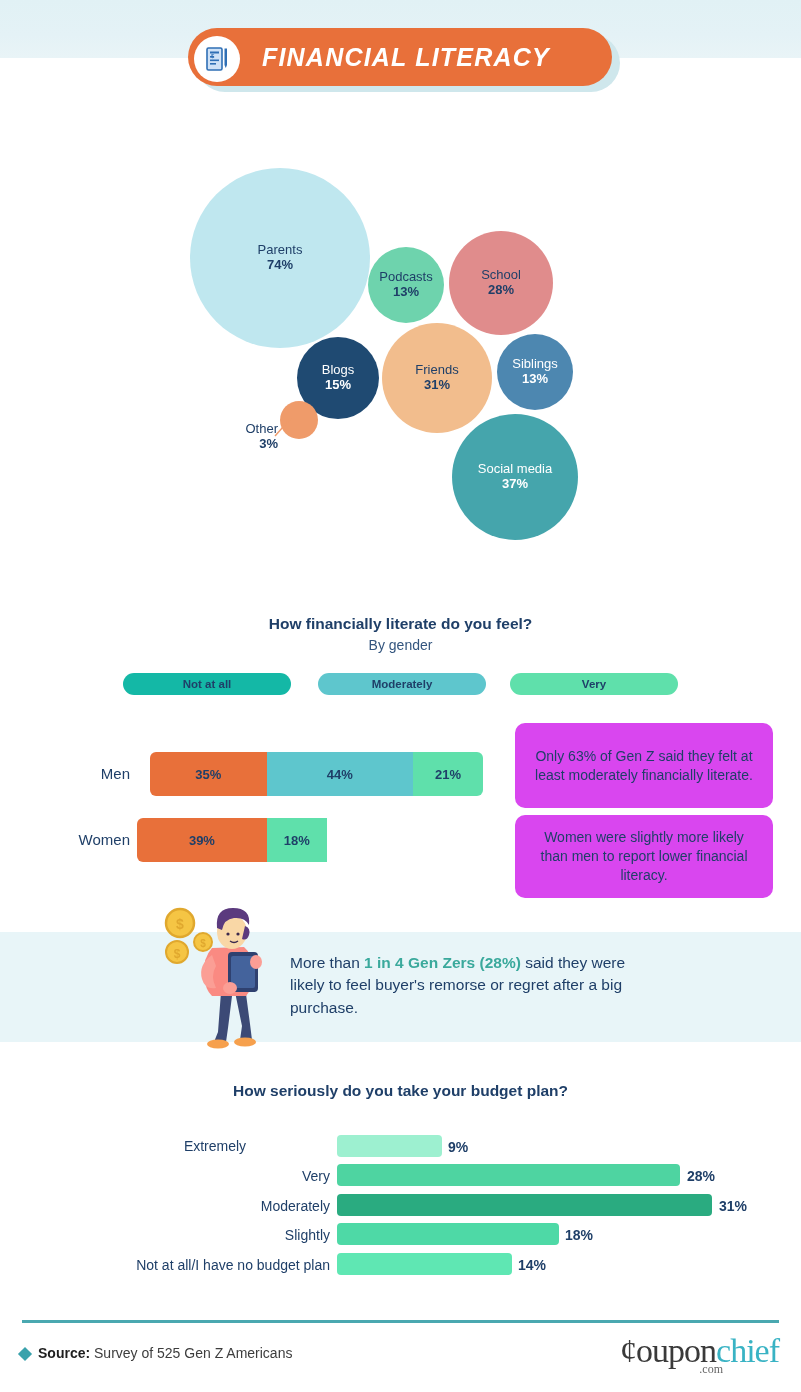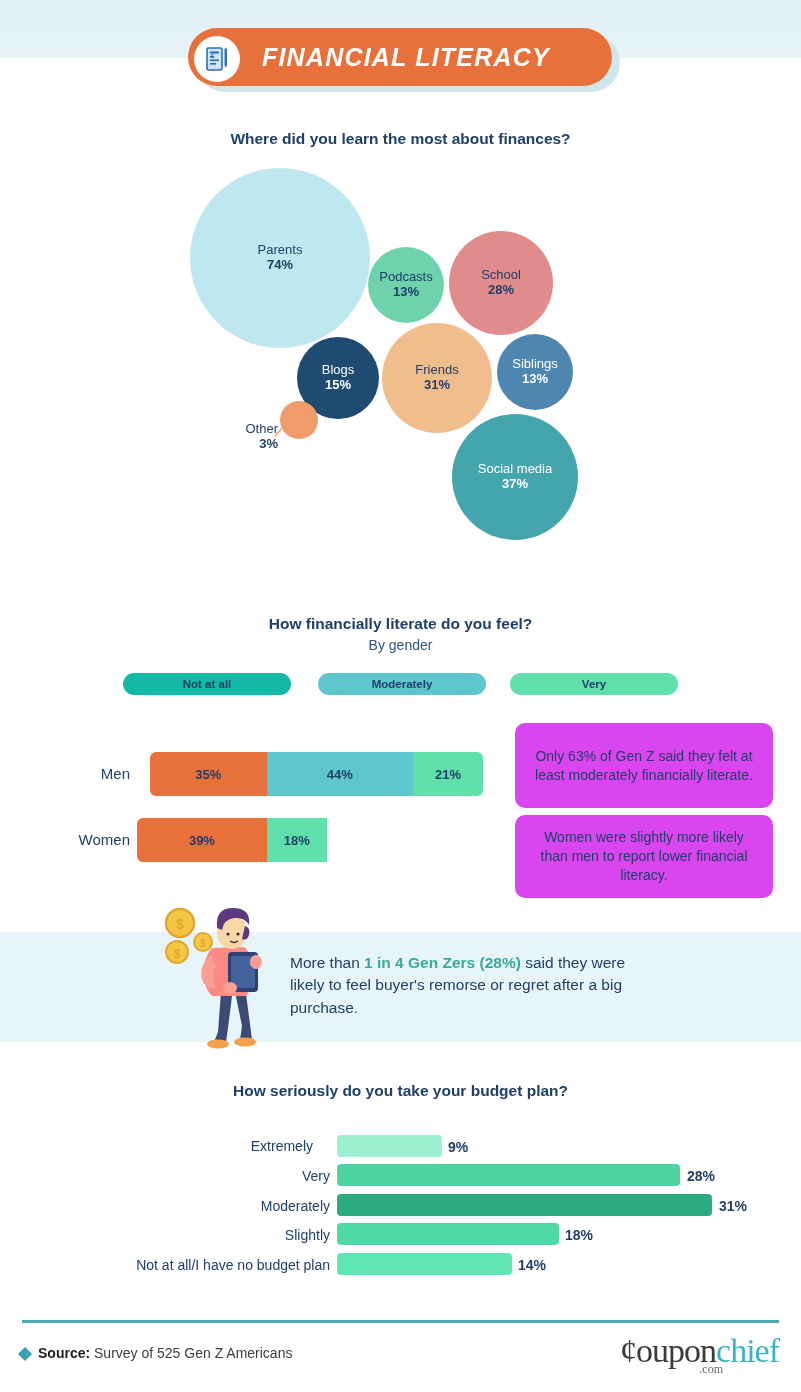--- a/index.html
+++ b/index.html
@@ -103,21 +103,20 @@
       <rect x="5" y="4" width="15" height="22" rx="1.5" fill="#cfe2f7" stroke="#2f6fb5" stroke-width="1.6"></rect>
       <rect x="8" y="7.5" width="9" height="2" fill="#2f6fb5"></rect>
       <rect x="8" y="12" width="4" height="1.6" fill="#2f6fb5"></rect>
       <rect x="8" y="15.5" width="9" height="1.6" fill="#2f6fb5"></rect>
       <rect x="8" y="19" width="6" height="1.6" fill="#2f6fb5"></rect>
       <text x="9" y="13.6" font-size="6" fill="#2f6fb5" font-family="Liberation Sans, sans-serif">$</text>
       <path d="M22.5 4.5 L25 4.5 L25 21 L23.75 24 L22.5 21 Z" fill="#2f6fb5"></path>
     </svg>
   </div>
 
-  <div class="sec-title" style="top:130px;">Where did you learn the most about finances?</div>
 
   <div class="bubbles">
 
     <div class="bub dark" style="left:190px;top:8px;width:180px;height:180px;background:#bfe7ef;">
       <span class="lbl">Parents</span>
       <span class="val">74%</span>
     </div>
 
     <div class="bub dark" style="left:368px;top:87px;width:76px;height:76px;background:#6ed3ad;">
       <span class="lbl">Podcasts</span>
@@ -233,21 +232,21 @@
       <circle cx="68" cy="34" r="1.6" fill="#3c2a4d"></circle>
       <path d="M70 41 q4 3 8 0" stroke="#3c2a4d" stroke-width="1.4" fill="none"></path>
     </svg>
   </div>
   <div class="hitext" style="left:290px;top:952px;width:340px;">
     <span>More than </span><b>1 in 4 Gen Zers (28%)</b><span> said they were likely to feel buyer's remorse or regret after a big purchase.</span>
   </div>
 
   <div class="sec-title" style="top:1082px;">How seriously do you take your budget plan?</div>
 
-  <div class="blabel" style="left:83px;top:1138px;width:230px;">Extremely</div>
+  <div class="blabel" style="left:100px;top:1138px;width:230px;text-align:center;">Extremely</div>
   <div class="bbar" style="left:337px;top:1135px;width:105px;background:#9df0d0;"></div>
   <div class="bval" style="left:448px;top:1139px;">9%</div>
 
   <div class="blabel" style="left:100px;top:1168px;width:230px;">Very</div>
   <div class="bbar" style="left:337px;top:1164px;width:343px;background:#4ed4a1;"></div>
   <div class="bval" style="left:687px;top:1168px;">28%</div>
 
   <div class="blabel" style="left:100px;top:1198px;width:230px;">Moderately</div>
   <div class="bbar" style="left:337px;top:1194px;width:375px;background:#2aab80;"></div>
   <div class="bval" style="left:719px;top:1198px;">31%</div>

